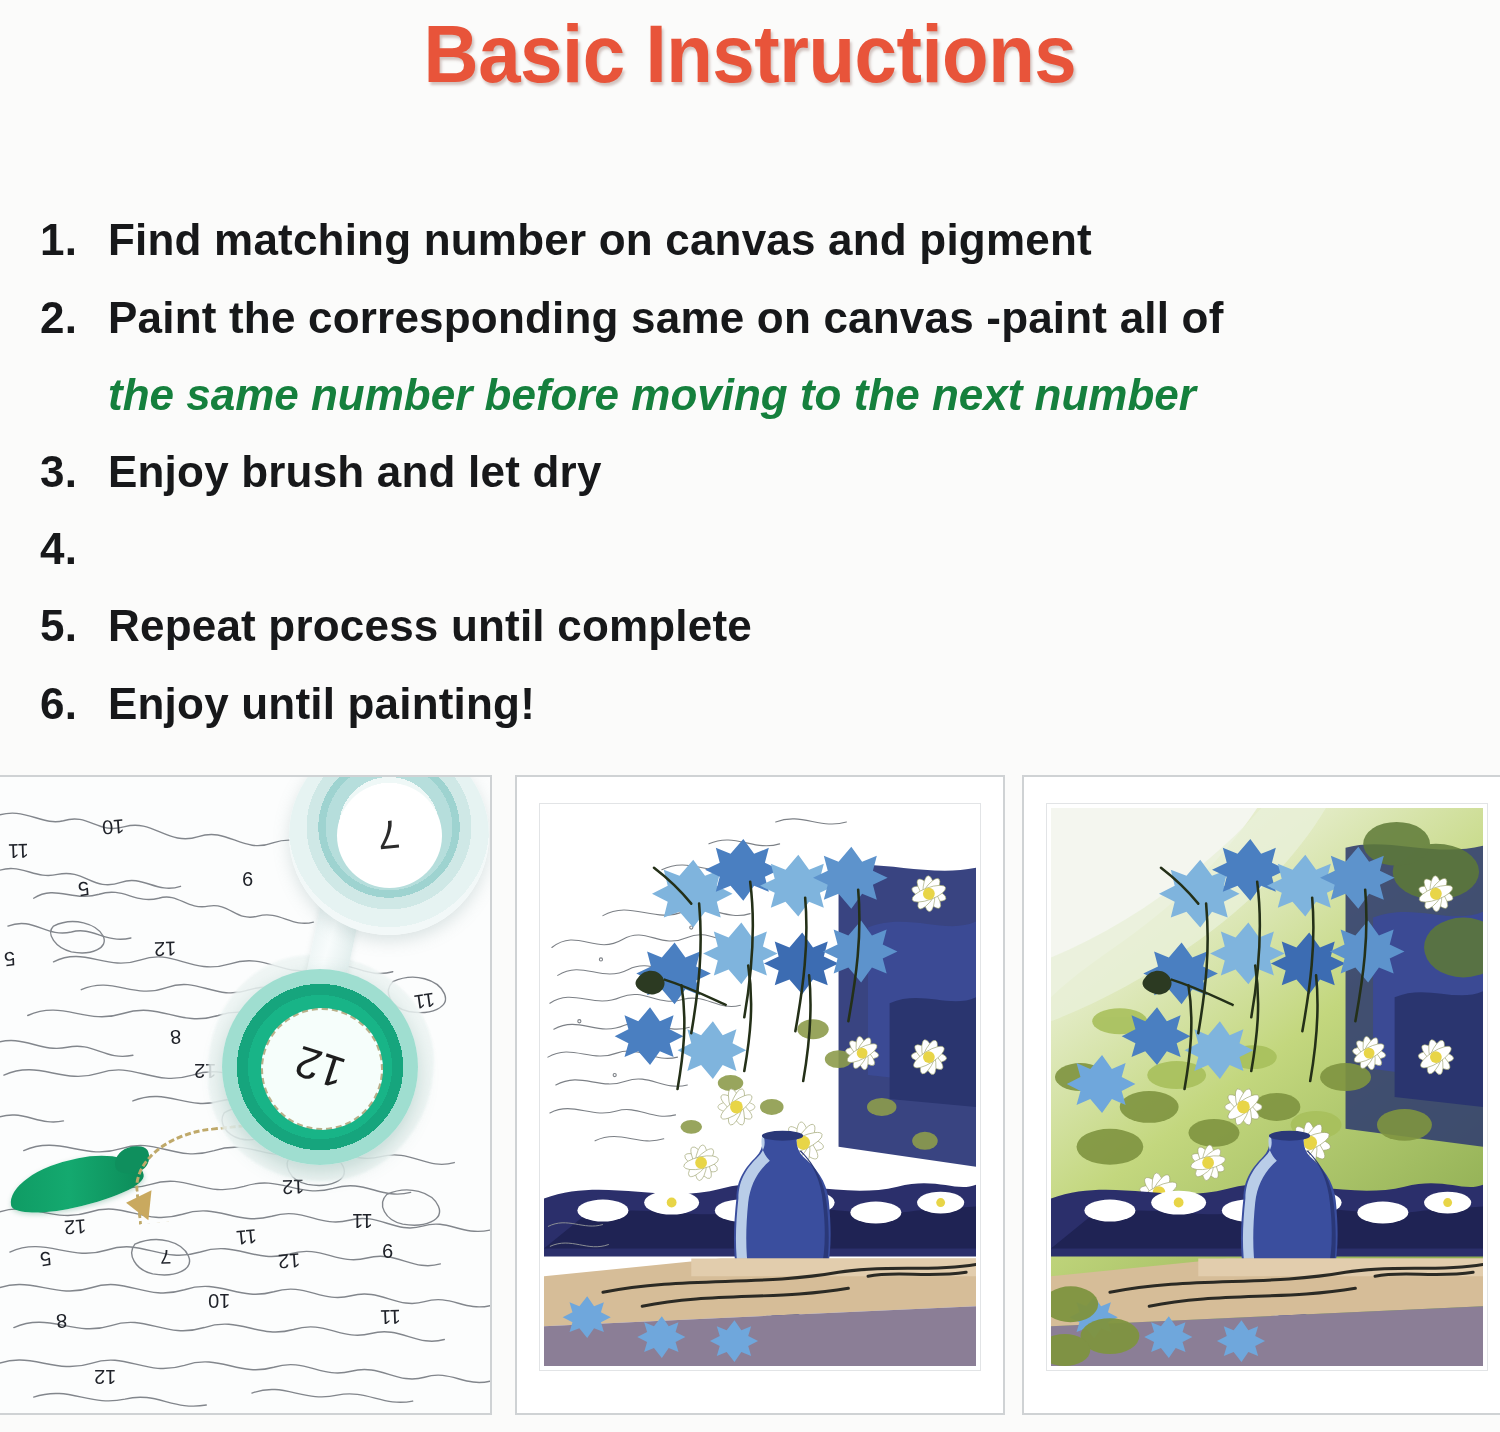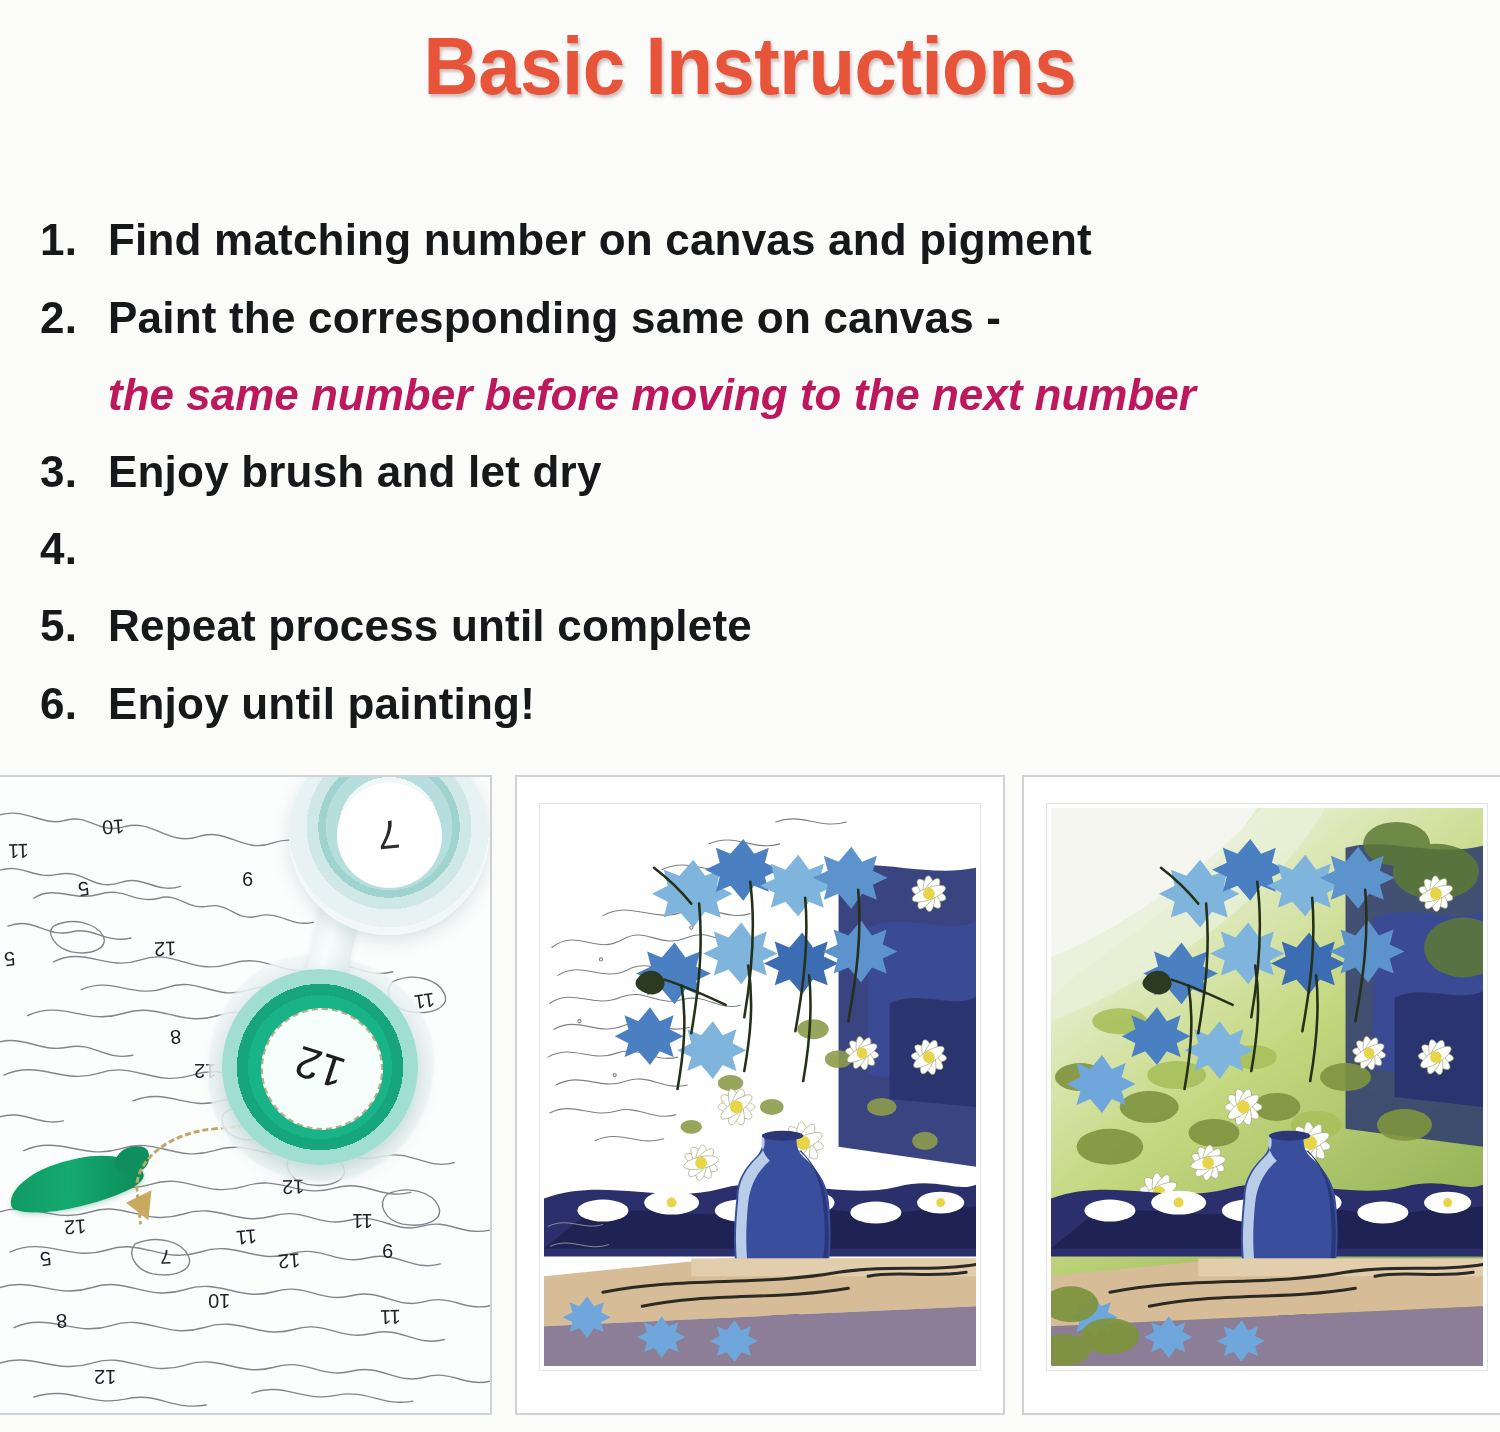--- a/index.html
+++ b/index.html
@@ -13,21 +13,21 @@
     height: 1432px;
     position: relative;
     font-family: "Liberation Sans", sans-serif;
     background: #fbfbfa;
     overflow: hidden;
   }
 
   
   #title-bar {
     position: absolute;
-    left: 0; top: 12px;
+    left: 0; top: 0;
     width: 1500px;
     height: 108px;
     display: flex;
     align-items: center;
     justify-content: center;
   }
   #page-title {
     font-family: "Liberation Sans", sans-serif;
     font-size: 82px;
     font-weight: 700;
@@ -58,21 +58,21 @@
     white-space: nowrap;
   }
   .instr-num {
     width: 68px;
     flex: 0 0 68px;
     text-align: left;
   }
   .instr-text { flex: 0 1 auto; }
   .instr-cont {
     padding-left: 68px;
-    color: #be185d;
+    color: #15803d;
     font-family: "Liberation Sans", sans-serif;
     font-size: 44px;
     font-weight: 600;
     font-style: italic;
     line-height: 1.0;
     white-space: nowrap;
   }
   .sp-1  { margin-top: 0px;  }
   .sp-2  { margin-top: 34px; }
   .sp-2b { margin-top: 33px; }
@@ -292,20 +292,21 @@
 <div id="instructions">
 
   <div class="instr-line sp-1">
     <span class="instr-num">1.</span>
     <span class="instr-text">Find matching number on canvas and pigment</span>
   </div>
 
   <div class="instr-line sp-2">
     <span class="instr-num">2.</span>
     <span class="instr-text">Paint the corresponding same on canvas - </span>
+    <span class="ital">paint all of</span>
   </div>
   <div class="instr-cont sp-2b">the same number before moving to the next number</div>
 
   <div class="instr-line sp-3">
     <span class="instr-num">3.</span>
     <span class="instr-text">Enjoy brush and let dry</span>
   </div>
 
   <div class="instr-line sp-4">
     <span class="instr-num">4.</span>

